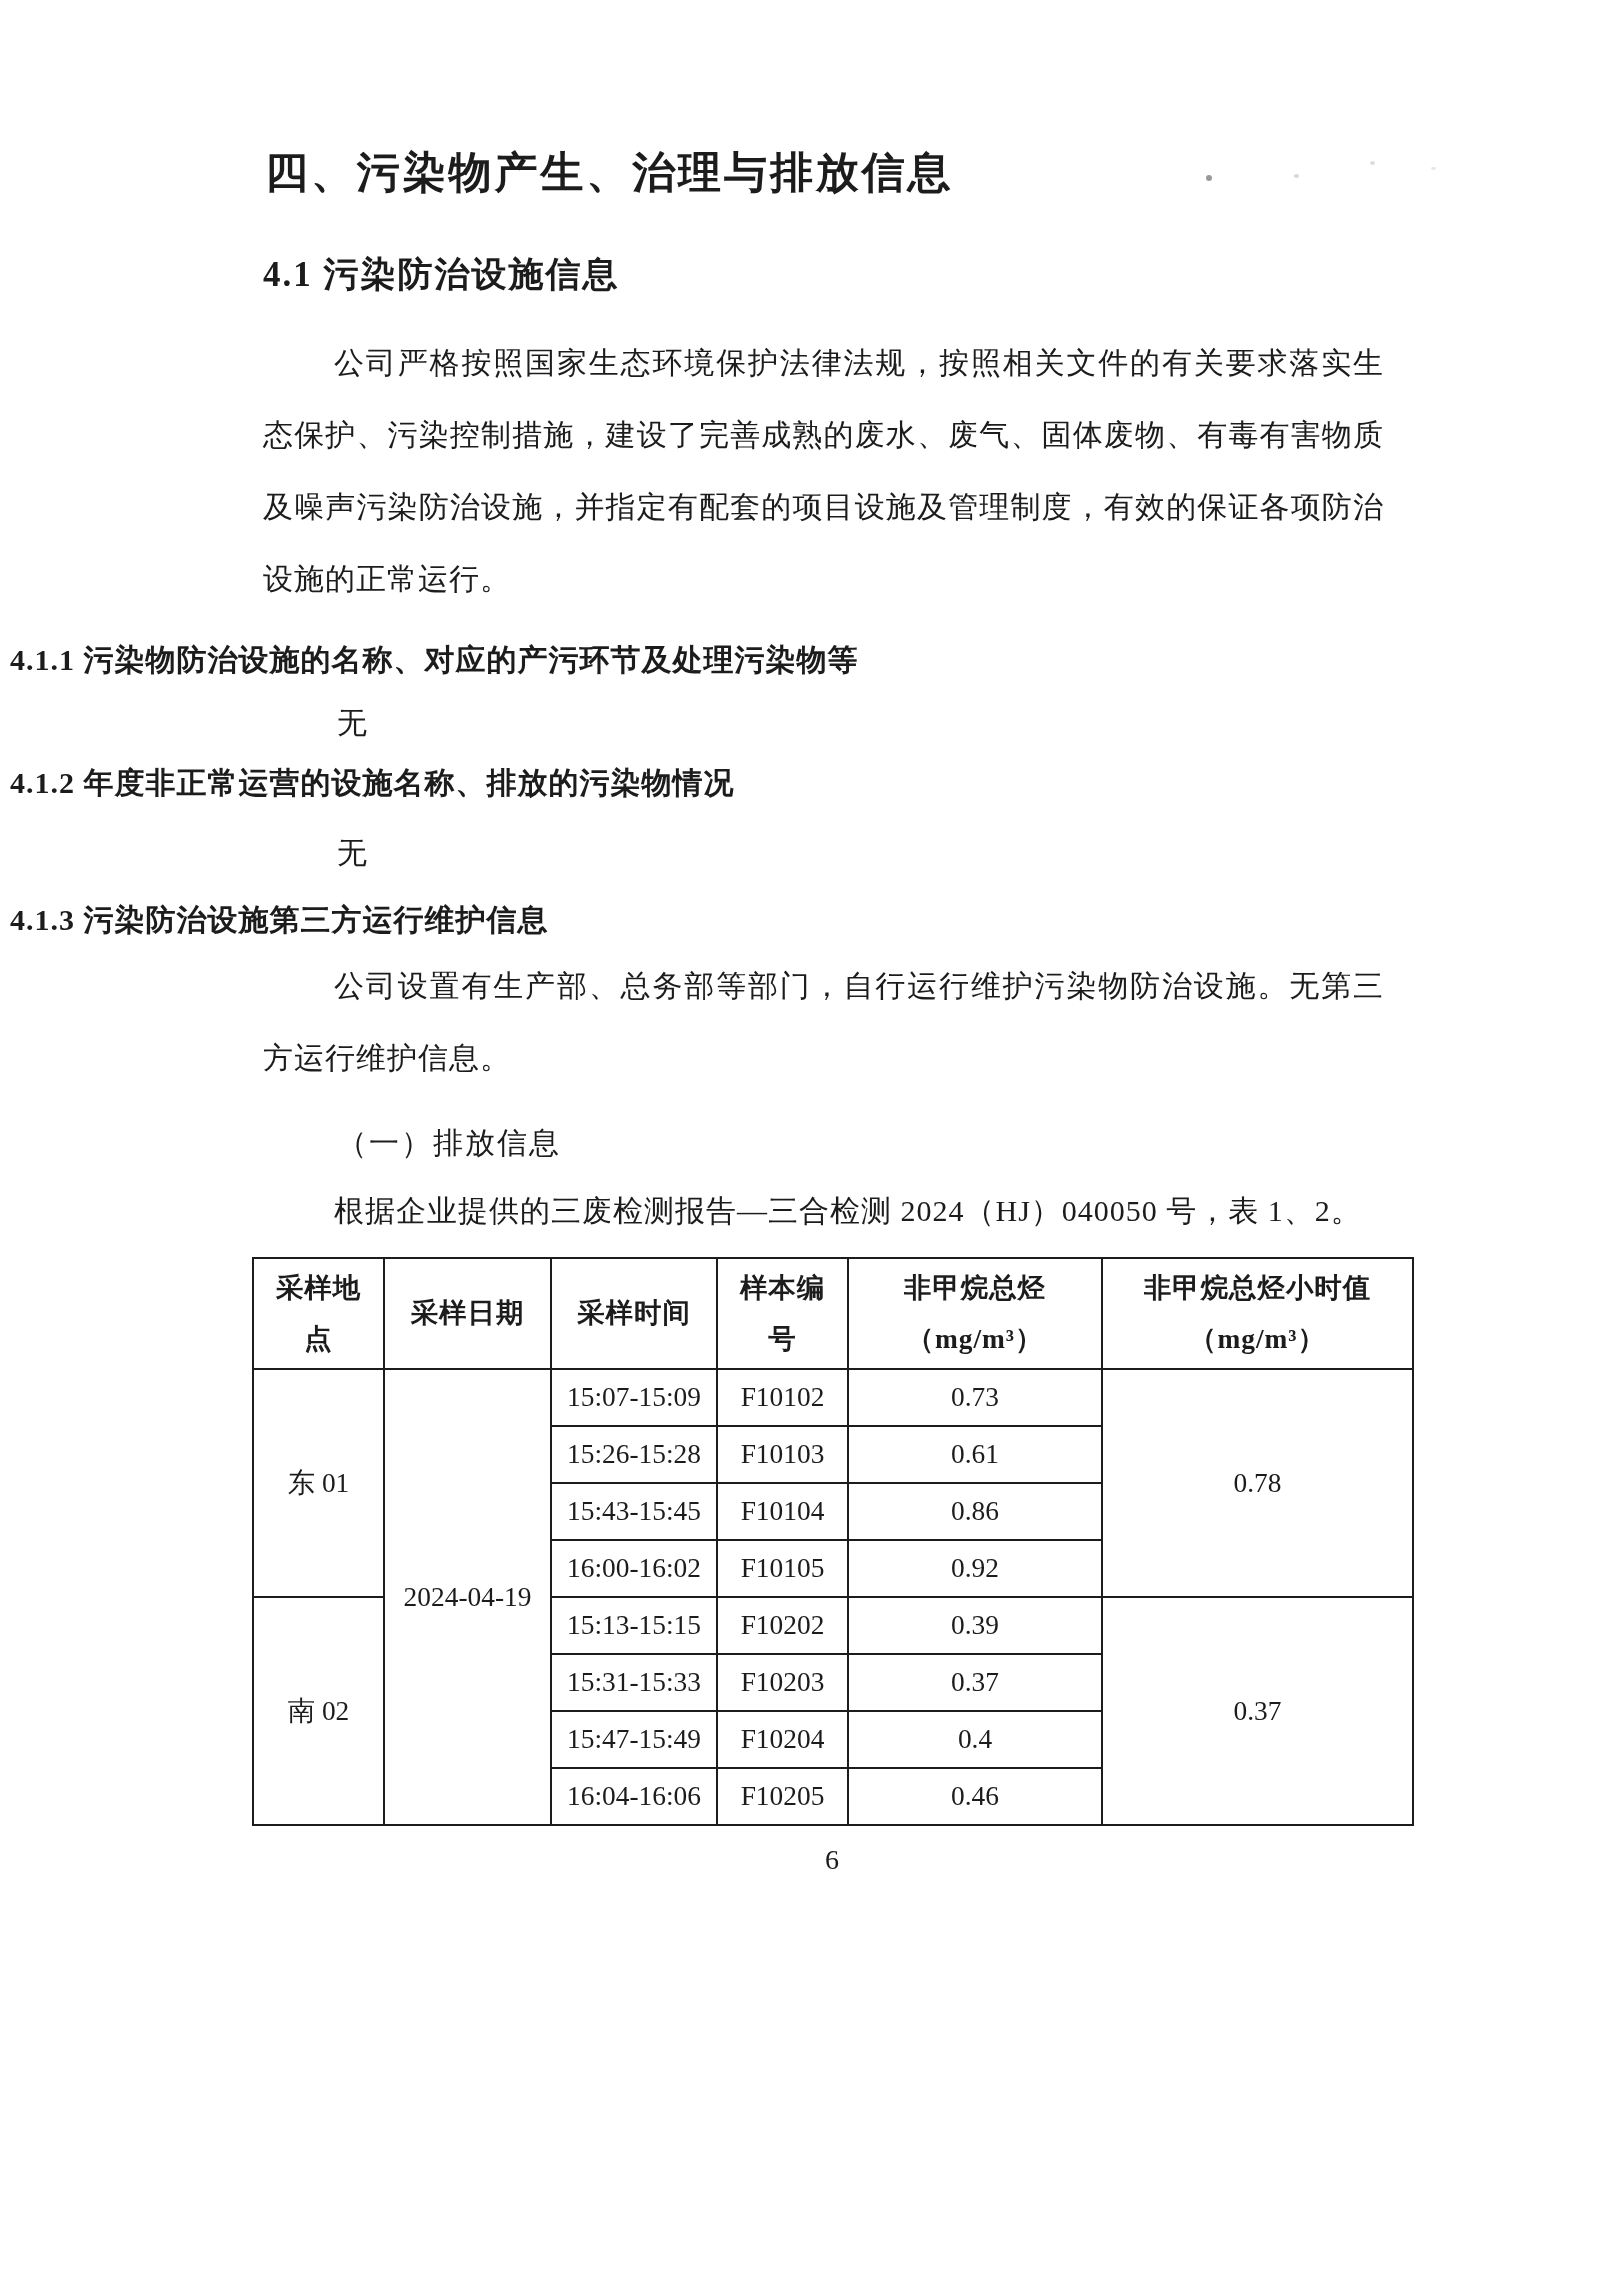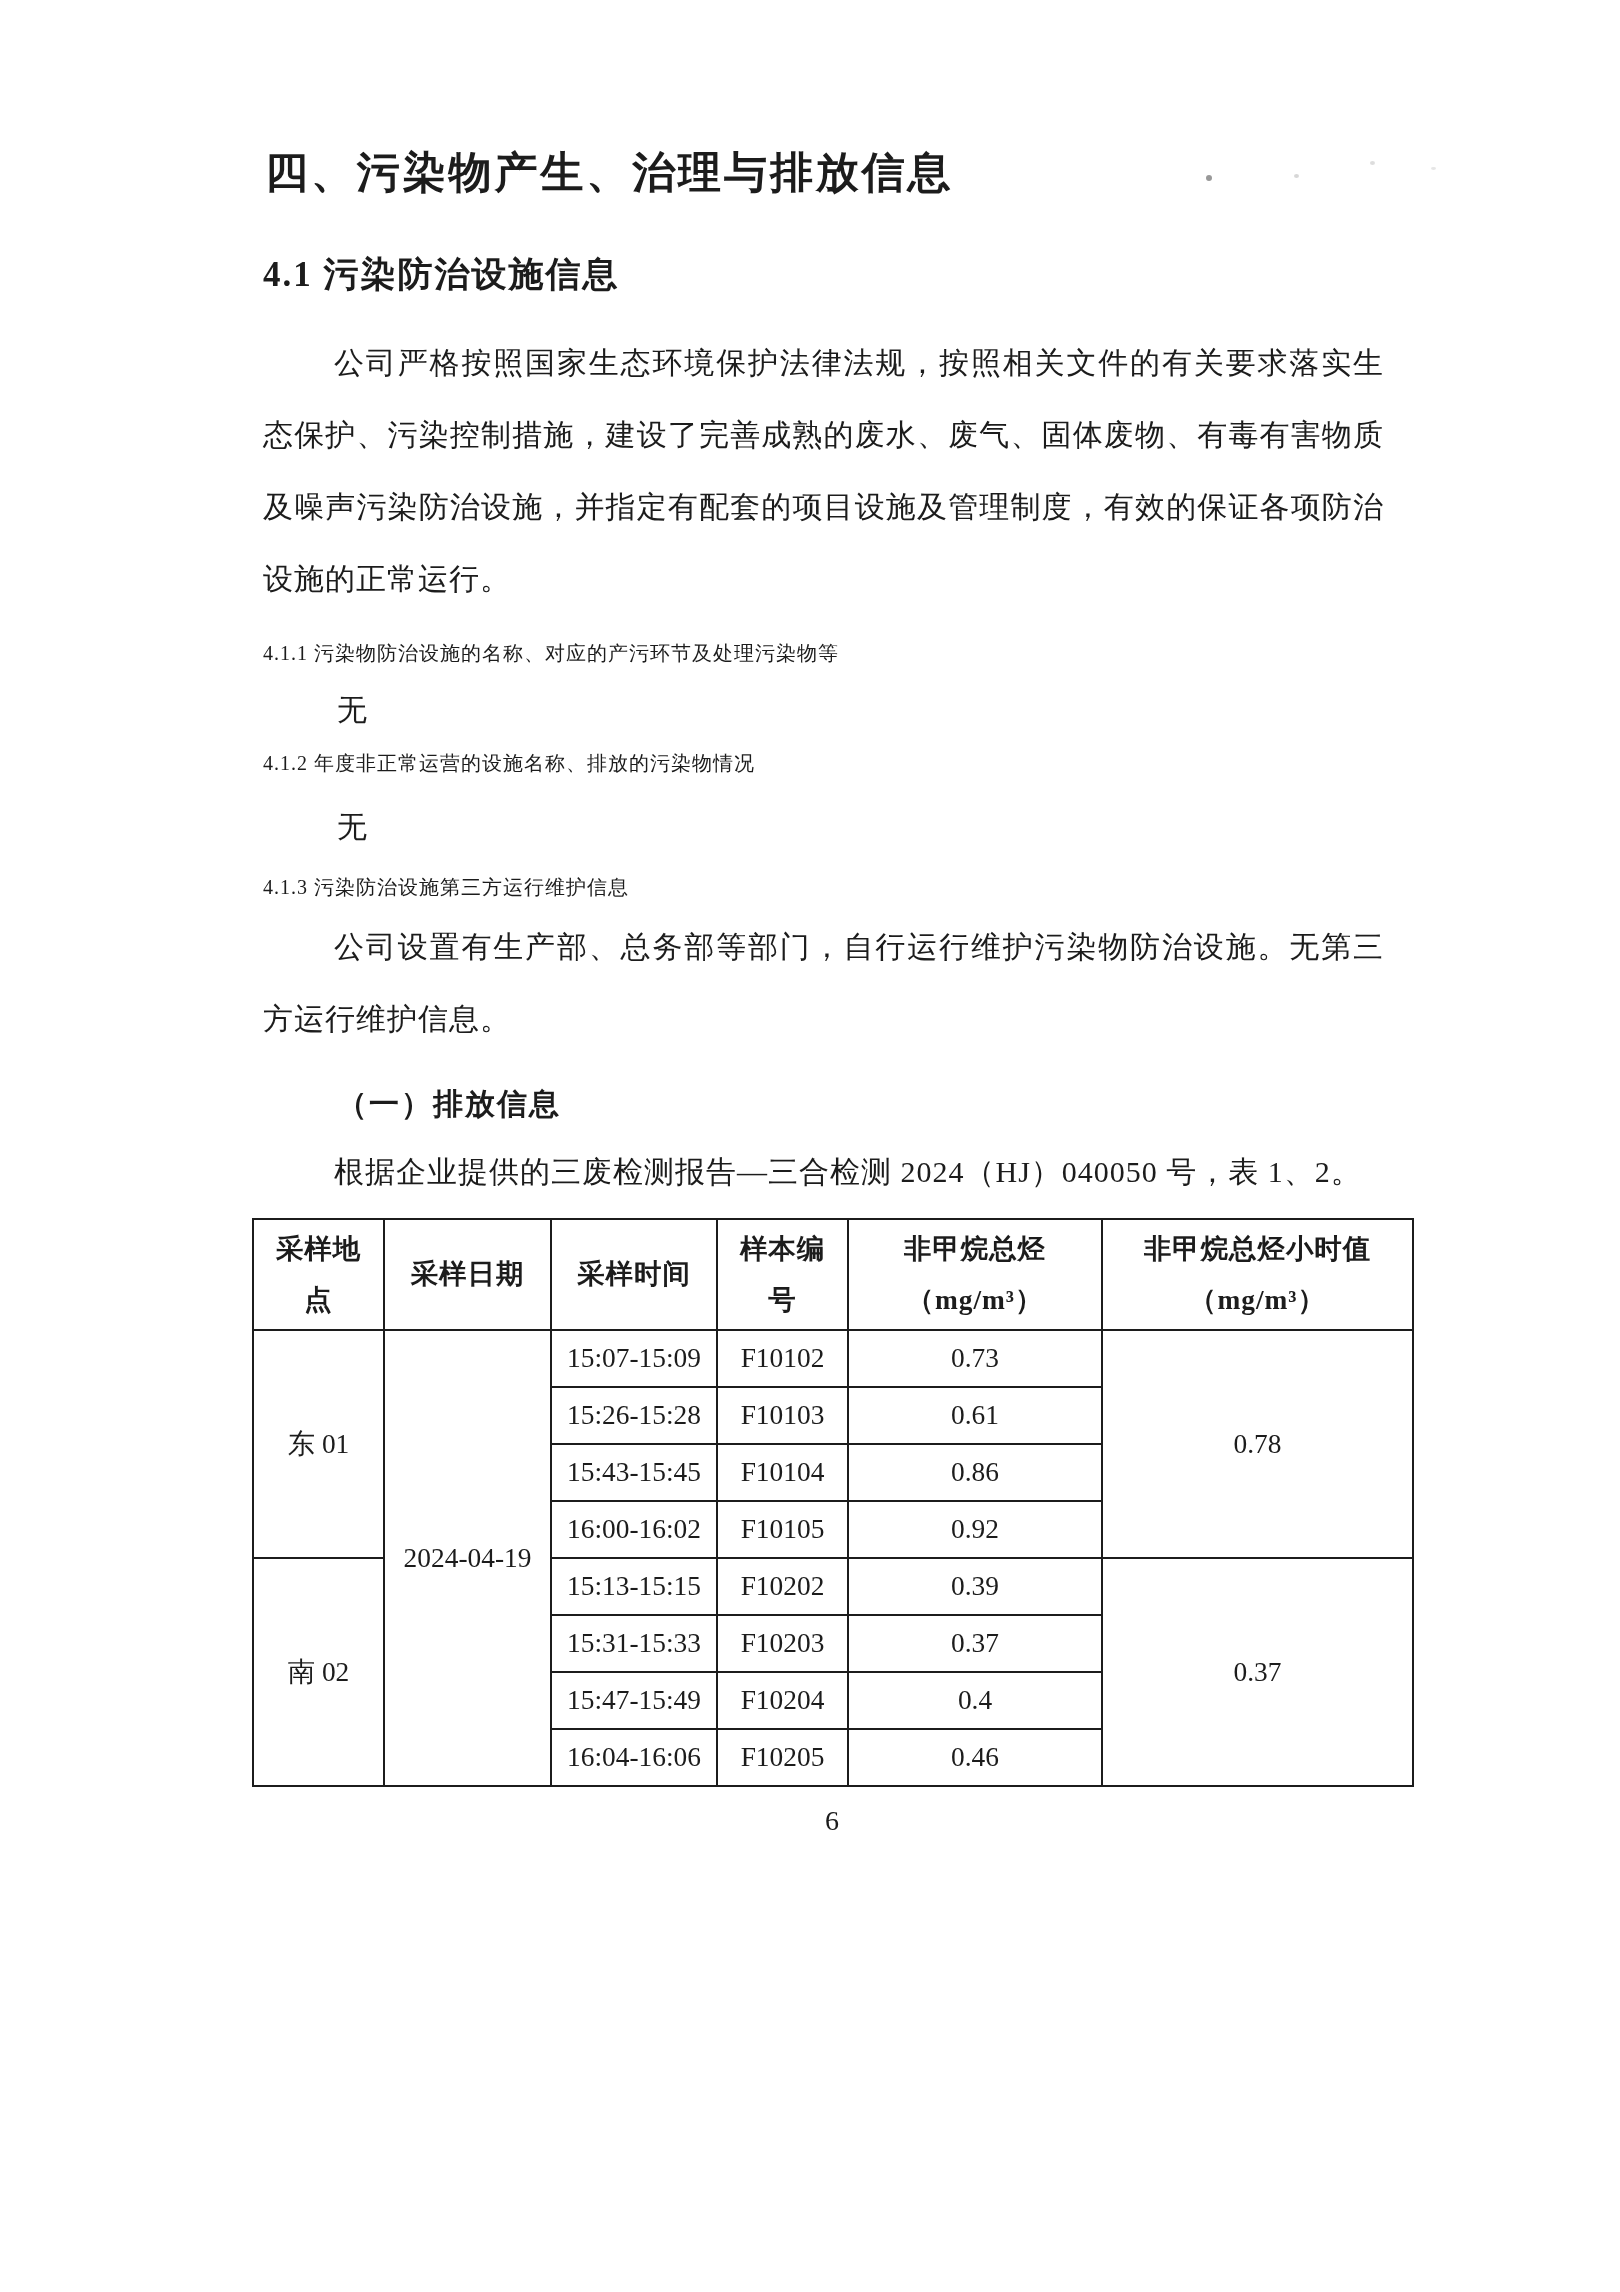--- a/index.html
+++ b/index.html
@@ -26,24 +26,23 @@
     margin-left: 253px;
     margin-right: 236px;
     font-size: 35px;
     font-weight: bold;
     letter-spacing: 2px;
     line-height: 1.2;
   }
   .h2-41 { margin-top: 55px; }
   .h2-42 { margin-top: 17.6px; }
   .h3 {
-    margin-left: 253px;
     margin-right: 236px;
-    font-size: 20px;
-    font-weight: normal;
+    font-size: 30px;
+    font-weight: bold;
     letter-spacing: 1px;
     line-height: 1.3;
   }
   .h3-411 { margin-top: 25.5px; }
   .h3-412 { margin-top: 21.6px; }
   .h3-413 { margin-top: 27.4px; }
   .h3-421 { margin-top: 39px; }
   .body-p {
     margin: 31px 236px 0 253px;
     font-size: 30px;
@@ -59,21 +58,20 @@
     margin: 23.5px 236px 0 327px;
     font-size: 30px;
     line-height: 1.3;
   }
   .none-line-2 { margin-top: 31px; }
   .sub-heading {
     margin: 29px 236px 0 327px;
     font-size: 30px;
     letter-spacing: 2px;
     line-height: 1.3;
-    font-weight: bold;
   }
   .table-title {
     margin: 19.6px 0 0 242px;
     width: 1160px;
     text-align: center;
     font-size: 29px;
     font-weight: bold;
     letter-spacing: 1px;
     line-height: 1.3;
   }

